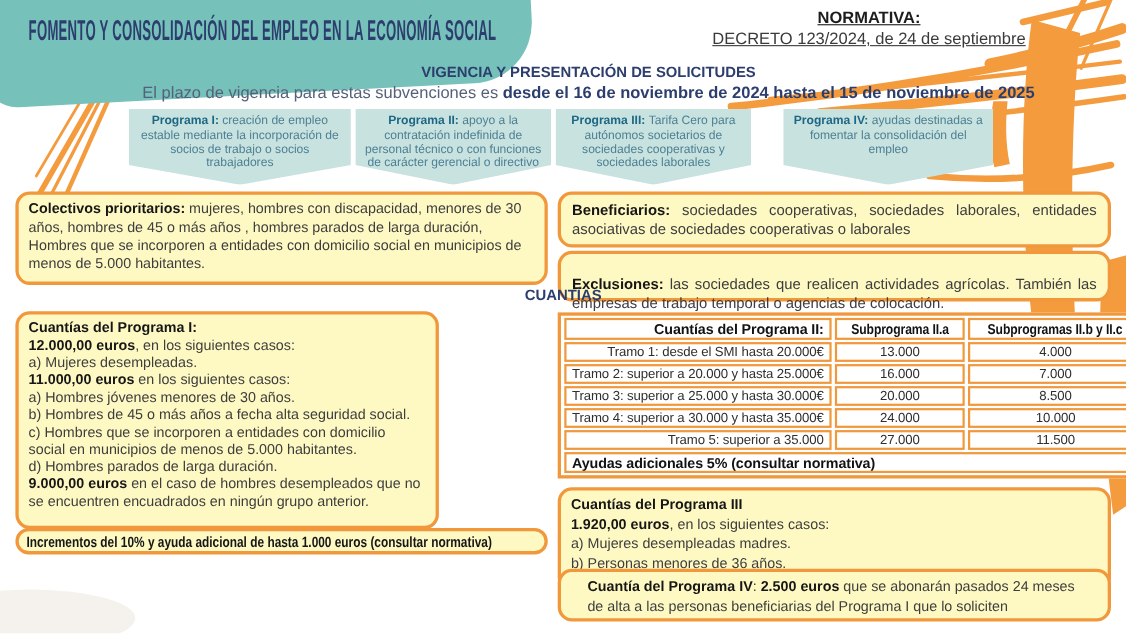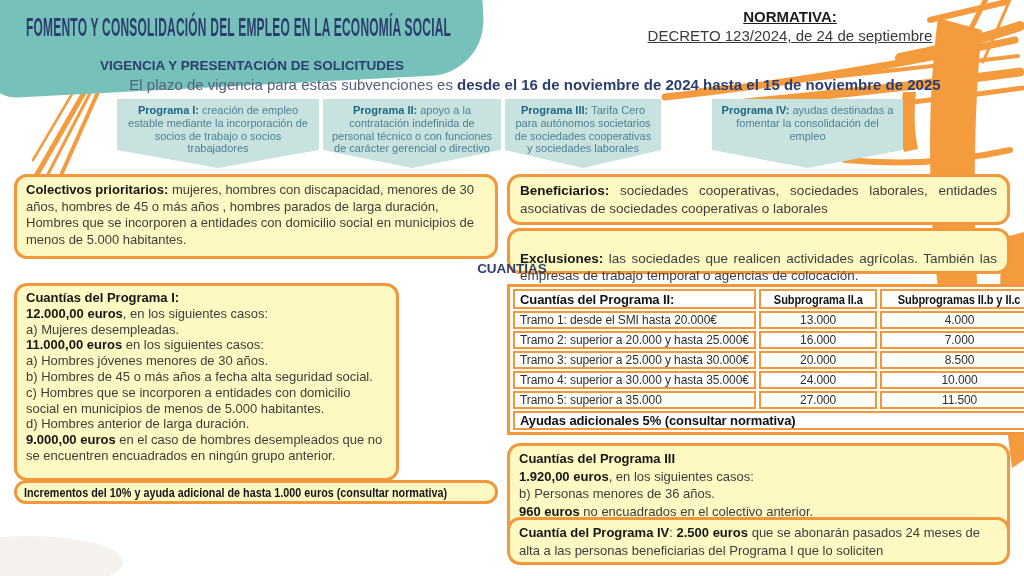--- a/index.html
+++ b/index.html
@@ -19,35 +19,35 @@
   .title { position:absolute; left:26px; top:12px; z-index:2; color:var(--navy);
            font-weight:700; font-size:26px; letter-spacing:.5px; white-space:nowrap; }
   .squeeze-title { display:inline-block; transform:scaleX(.46); transform-origin:left top; }
 
   
   .normativa { position:absolute; left:640px; top:8px; width:300px; text-align:center; z-index:2; }
   .norm-label  { font-weight:700; font-size:15px; color:#1c1c1c; text-decoration:underline; }
   .norm-decree { font-size:15px; color:#3a3a3a; text-decoration:underline; margin-top:2px; cursor:pointer; }
 
   
-  .vig-head { position:absolute; left:100px; top:58px; width:870px; text-align:left;
+  .vig-head { position:absolute; left:100px; top:58px; width:870px; text-align:center;
               font-weight:700; font-size:13.5px; color:var(--navy); z-index:2; }
   .vig-line { position:absolute; left:60px; top:76px; width:950px; text-align:center;
               font-size:15px; color:var(--plazoGray); z-index:2; }
   .vig-line .seg-b { font-weight:700; color:var(--navy); }
 
   
   .chip { position:absolute; top:99px; height:69px; background:var(--tealLight);
           clip-path:polygon(0 0,100% 0,100% 74%,50% 100%,0 74%);
           font-size:11px; line-height:12.8px; text-align:center; color:var(--chipText);
           padding:5px 7px 0; z-index:2; }
   .chip .seg-b { font-weight:700; color:var(--chipBold); }
   .chip1 { left:117px; width:202px; }
   .chip2 { left:323px; width:178px; }
-  .chip3 { left:505px; width:156px; }
+  .chip3 { left:505px; width:178px; }
   .chip4 { left:712px; width:191px; }
 
   
   .obox { position:absolute; border:3px solid var(--orange); background:#fef9c3; z-index:2;
           color:var(--textDark); border-radius:13px; }
   .seg-b { font-weight:700; color:var(--textBold); }
 
   .colectivos { left:14px; top:174px; width:484px; height:85px; padding:5px 9px;
                 font-size:13px; line-height:16.5px; }
   .benef { left:507px; top:174px; width:503px; height:51px; padding:5px 10px;
@@ -63,31 +63,31 @@
   .increm { left:14px; top:480px; width:484px; height:24px; padding:2px 7px;
             font-size:13.5px; white-space:nowrap; }
   .squeeze-l { display:inline-block; transform:scaleX(.8); transform-origin:left center; white-space:nowrap; }
 
   
   .ptable { position:absolute; left:507px; top:284px; width:503px; z-index:2;
             border:3px solid var(--orange); background:#fff;
             border-collapse:separate; border-spacing:3px 2px; }
   .ptable td { border:2px solid var(--orange); padding:0 5px; font-size:12px;
                letter-spacing:-.1px; color:var(--tableText); height:15px; white-space:nowrap; overflow:hidden; }
-  .ptable .c1 { width:55%; text-align:left; }
+  .ptable .c1 { width:55%; text-align:right; }
   .ptable .c2 { width:20%; text-align:center; }
   .ptable .c3 { width:25%; text-align:center; }
   .ptable .hrow td { font-weight:700; font-size:13px; color:#121212; height:20px; }
   .squeeze { display:inline-block; transform:scaleX(.85); transform-origin:center; white-space:nowrap; }
   .ptable .frow { font-weight:700; font-size:13px; color:#121212; height:18px; text-align:left; }
   .ptable .frow .seg-b { color:#121212; }
 
   .prog3 { left:507px; top:411px; width:503px; height:95px; padding:4px 9px;
            font-size:13px; line-height:17.5px;margin-top:32px; }
-  .prog4 { left:507px; top:517px; width:503px; height:48px; padding:4px 9px;
+  .prog4 { left:507px; top:517px; width:503px; height:48px; padding:4px 24px;
            font-size:13px; line-height:18px; }
 
   .tline { min-height:1em; }
 </style>
 </head>
 <body>
 
 <div class="stage">
 
   <svg class="decor" width="1024" height="576" viewBox="0 0 1024 576">
@@ -143,21 +143,21 @@
   <div class="cuantias-head">CUANTÍAS</div>
 
   <div class="obox prog1">
     <div class="tline"><span class="seg-b">Cuantías del Programa I:</span></div>
     <div class="tline"><span class="seg-b">12.000,00 euros</span><span>, en los siguientes casos:</span></div>
     <div class="tline"><span>a) Mujeres desempleadas.</span></div>
     <div class="tline"><span class="seg-b">11.000,00 euros</span><span> en los siguientes casos:</span></div>
     <div class="tline"><span>a) Hombres jóvenes menores de 30 años.</span></div>
     <div class="tline"><span>b) Hombres de 45 o más años a fecha alta seguridad social.</span></div>
     <div class="tline"><span>c) Hombres que se incorporen a entidades con domicilio social en municipios de menos de 5.000 habitantes.</span></div>
-    <div class="tline"><span>d) Hombres anterior de larga duración.</span></div>
+    <div class="tline"><span>d) Hombres parados de larga duración.</span></div>
     <div class="tline"><span class="seg-b">9.000,00 euros</span><span> en el caso de hombres desempleados que no se encuentren encuadrados en ningún grupo anterior.</span></div>
   </div>
 
   <div class="obox increm">
     <span class="squeeze-l"><span class="seg-b">Incrementos del 10% y ayuda adicional de hasta 1.000 euros (consultar normativa)</span></span>
   </div>
 
   <table class="ptable">
     <tbody>
         <tr class="hrow">
@@ -192,20 +192,21 @@
     </tr>
     <tr>
       <td class="frow" colspan="3"><span class="seg-b">Ayudas adicionales 5% (consultar normativa)</span></td>
     </tr>
   </tbody>
     </table>
 
   <div class="obox prog3">
     <div class="tline"><span class="seg-b">Cuantías del Programa  III</span></div>
     <div class="tline"><span class="seg-b">1.920,00 euros</span><span>, en los siguientes casos:</span></div>
+    <div class="tline"><span>a) Mujeres desempleadas madres.</span></div>
     <div class="tline"><span>b) Personas menores de 36 años.</span></div>
     <div class="tline"><span class="seg-b">960 euros</span><span> no encuadrados en el colectivo anterior.</span></div>
   </div>
 
   <div class="obox prog4">
     <div class="tline"><span class="seg-b">Cuantía del Programa IV</span><span>:  </span><span class="seg-b">2.500 euros</span><span>  que se abonarán pasados 24 meses de alta a las personas beneficiarias del Programa I  que lo soliciten</span></div>
   </div>
 
 </div>
 

